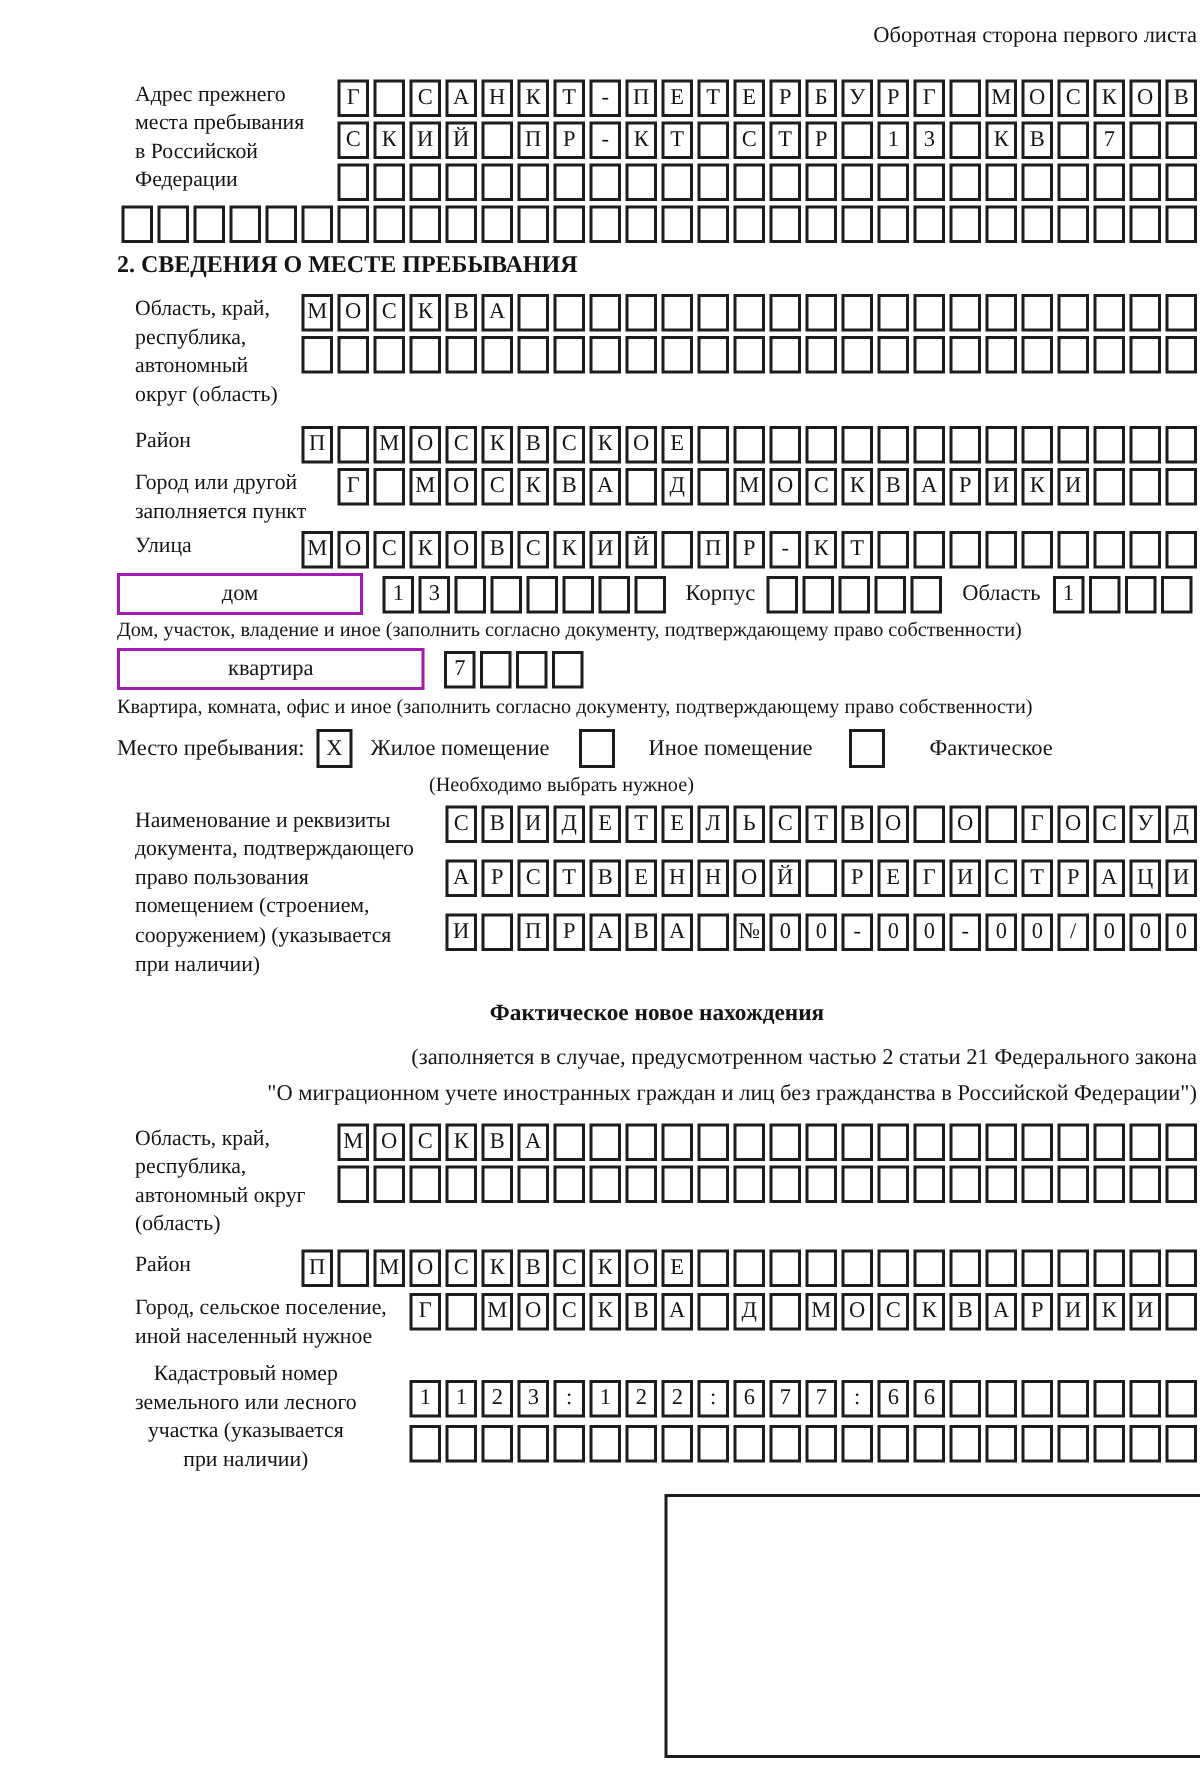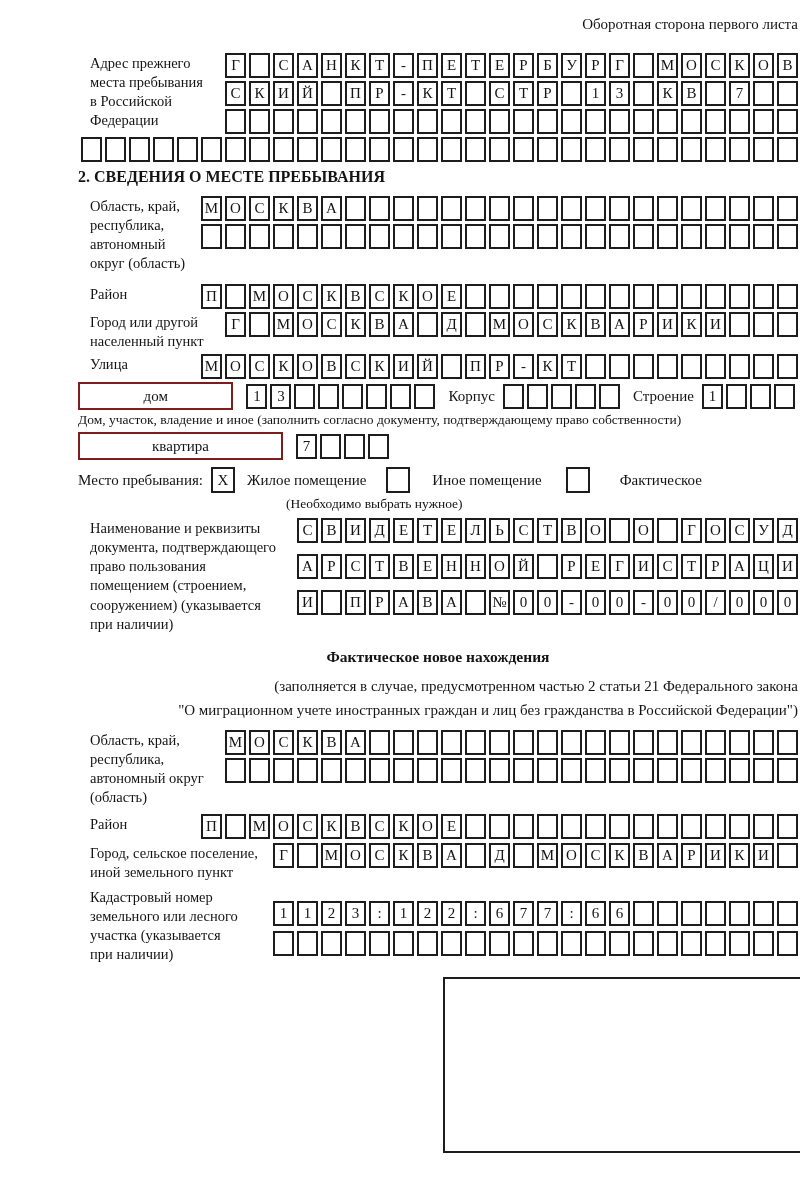--- a/index.html
+++ b/index.html
@@ -24,21 +24,21 @@
   }
   .rows{ width:100%; }
   .cap{ font-size:13.5px; }
   .cap-center{ text-align:center; }
   .h2{ font-weight:bold; font-size:16px; margin:6px 0 10px; }
   .h3{ text-align:center; font-weight:bold; font-size:15.5px; margin:18px 0 8px; }
 
   
   .inline-row{ display:flex; align-items:center; }
   .txtbox{
-    box-sizing:border-box; border:2px solid #7f1d1d; height:28px;
+    box-sizing:border-box; border:2px solid #a21caf; height:28px;
     display:flex; align-items:center; justify-content:center; font-size:15px;
   }
   .dom-box{ width:164px; margin-right:13px; }
   .kv-box{ width:205px; margin-right:13px; }
   .cells-inline{ display:flex; }
   .cells-inline .cell{ margin-left:0; margin-right:3px; }
   .ilabel{ font-size:15px; margin:0 8px 0 10px; white-space:nowrap; }
 
   .cbox{
     width:24px; height:26px; box-sizing:border-box; border:2px solid #1d1d1d;
@@ -274,21 +274,21 @@
           <span class="cell"></span>
           <span class="cell"></span>
           <span class="cell"></span>
           <span class="cell"></span>
         </div>
       </div>
   </div>
 
   <div class="fieldrow" style="min-height:40px; margin-top:2px;">
     <div class="lbl">Город или другой
-населенный пункт</div>
+заполняется пункт</div>
     <div class="rows">
         <div class="crow">
           <span class="cell">Г</span>
           <span class="cell"></span>
           <span class="cell">М</span>
           <span class="cell">О</span>
           <span class="cell">С</span>
           <span class="cell">К</span>
           <span class="cell">В</span>
           <span class="cell">А</span>
@@ -358,39 +358,40 @@
         <span class="cell"></span>
       </div>
     <div class="ilabel">Корпус</div>
     <div class="cells-inline">
         <span class="cell"></span>
         <span class="cell"></span>
         <span class="cell"></span>
         <span class="cell"></span>
         <span class="cell"></span>
       </div>
-    <div class="ilabel">Строение</div>
+    <div class="ilabel">Область</div>
     <div class="cells-inline">
         <span class="cell">1</span>
         <span class="cell"></span>
         <span class="cell"></span>
         <span class="cell"></span>
       </div>
   </div>
   <div class="cap" style="margin:2px 0 4px;">Дом, участок, владение и иное (заполнить согласно документу, подтверждающему право собственности)</div>
 
   <div class="inline-row">
     <div class="txtbox kv-box">квартира</div>
     <div class="cells-inline">
         <span class="cell">7</span>
         <span class="cell"></span>
         <span class="cell"></span>
         <span class="cell"></span>
       </div>
   </div>
+  <div class="cap" style="margin:3px 0 4px;">Квартира, комната, офис и иное (заполнить согласно документу, подтверждающему право собственности)</div>
 
   <div class="mesto">
     <span>Место пребывания:</span>
     <span class="cbox" style="margin-left:8px;">X</span>
     <span style="margin-left:12px;">Жилое помещение</span>
     <span class="cbox" style="margin-left:20px;"></span>
     <span style="margin-left:22px;">Иное помещение</span>
     <span class="cbox" style="margin-left:24px;"></span>
     <span style="margin-left:30px;">Фактическое</span>
   </div>
@@ -569,21 +570,21 @@
           <span class="cell"></span>
           <span class="cell"></span>
           <span class="cell"></span>
           <span class="cell"></span>
         </div>
       </div>
   </div>
 
   <div class="fieldrow" style="min-height:40px; margin-top:4px;">
     <div class="lbl">Город, сельское поселение,
-иной земельного пункт</div>
+иной населенный нужное</div>
     <div class="rows">
         <div class="crow">
           <span class="cell">Г</span>
           <span class="cell"></span>
           <span class="cell">М</span>
           <span class="cell">О</span>
           <span class="cell">С</span>
           <span class="cell">К</span>
           <span class="cell">В</span>
           <span class="cell">А</span>
@@ -598,21 +599,21 @@
           <span class="cell">А</span>
           <span class="cell">Р</span>
           <span class="cell">И</span>
           <span class="cell">К</span>
           <span class="cell">И</span>
           <span class="cell"></span>
         </div>
       </div>
   </div>
 
-  <div class="fieldrow" style="min-height:80px; margin-top:4px;">
+  <div class="fieldrow" style="min-height:80px; margin-top:4px;text-align:center;">
     <div class="lbl">Кадастровый номер
 земельного или лесного
 участка (указывается
 при наличии)</div>
     <div class="rows" style="padding-top:14px;">
       <div class="crow" style="margin-bottom:5px;">
           <span class="cell">1</span>
           <span class="cell">1</span>
           <span class="cell">2</span>
           <span class="cell">3</span>

